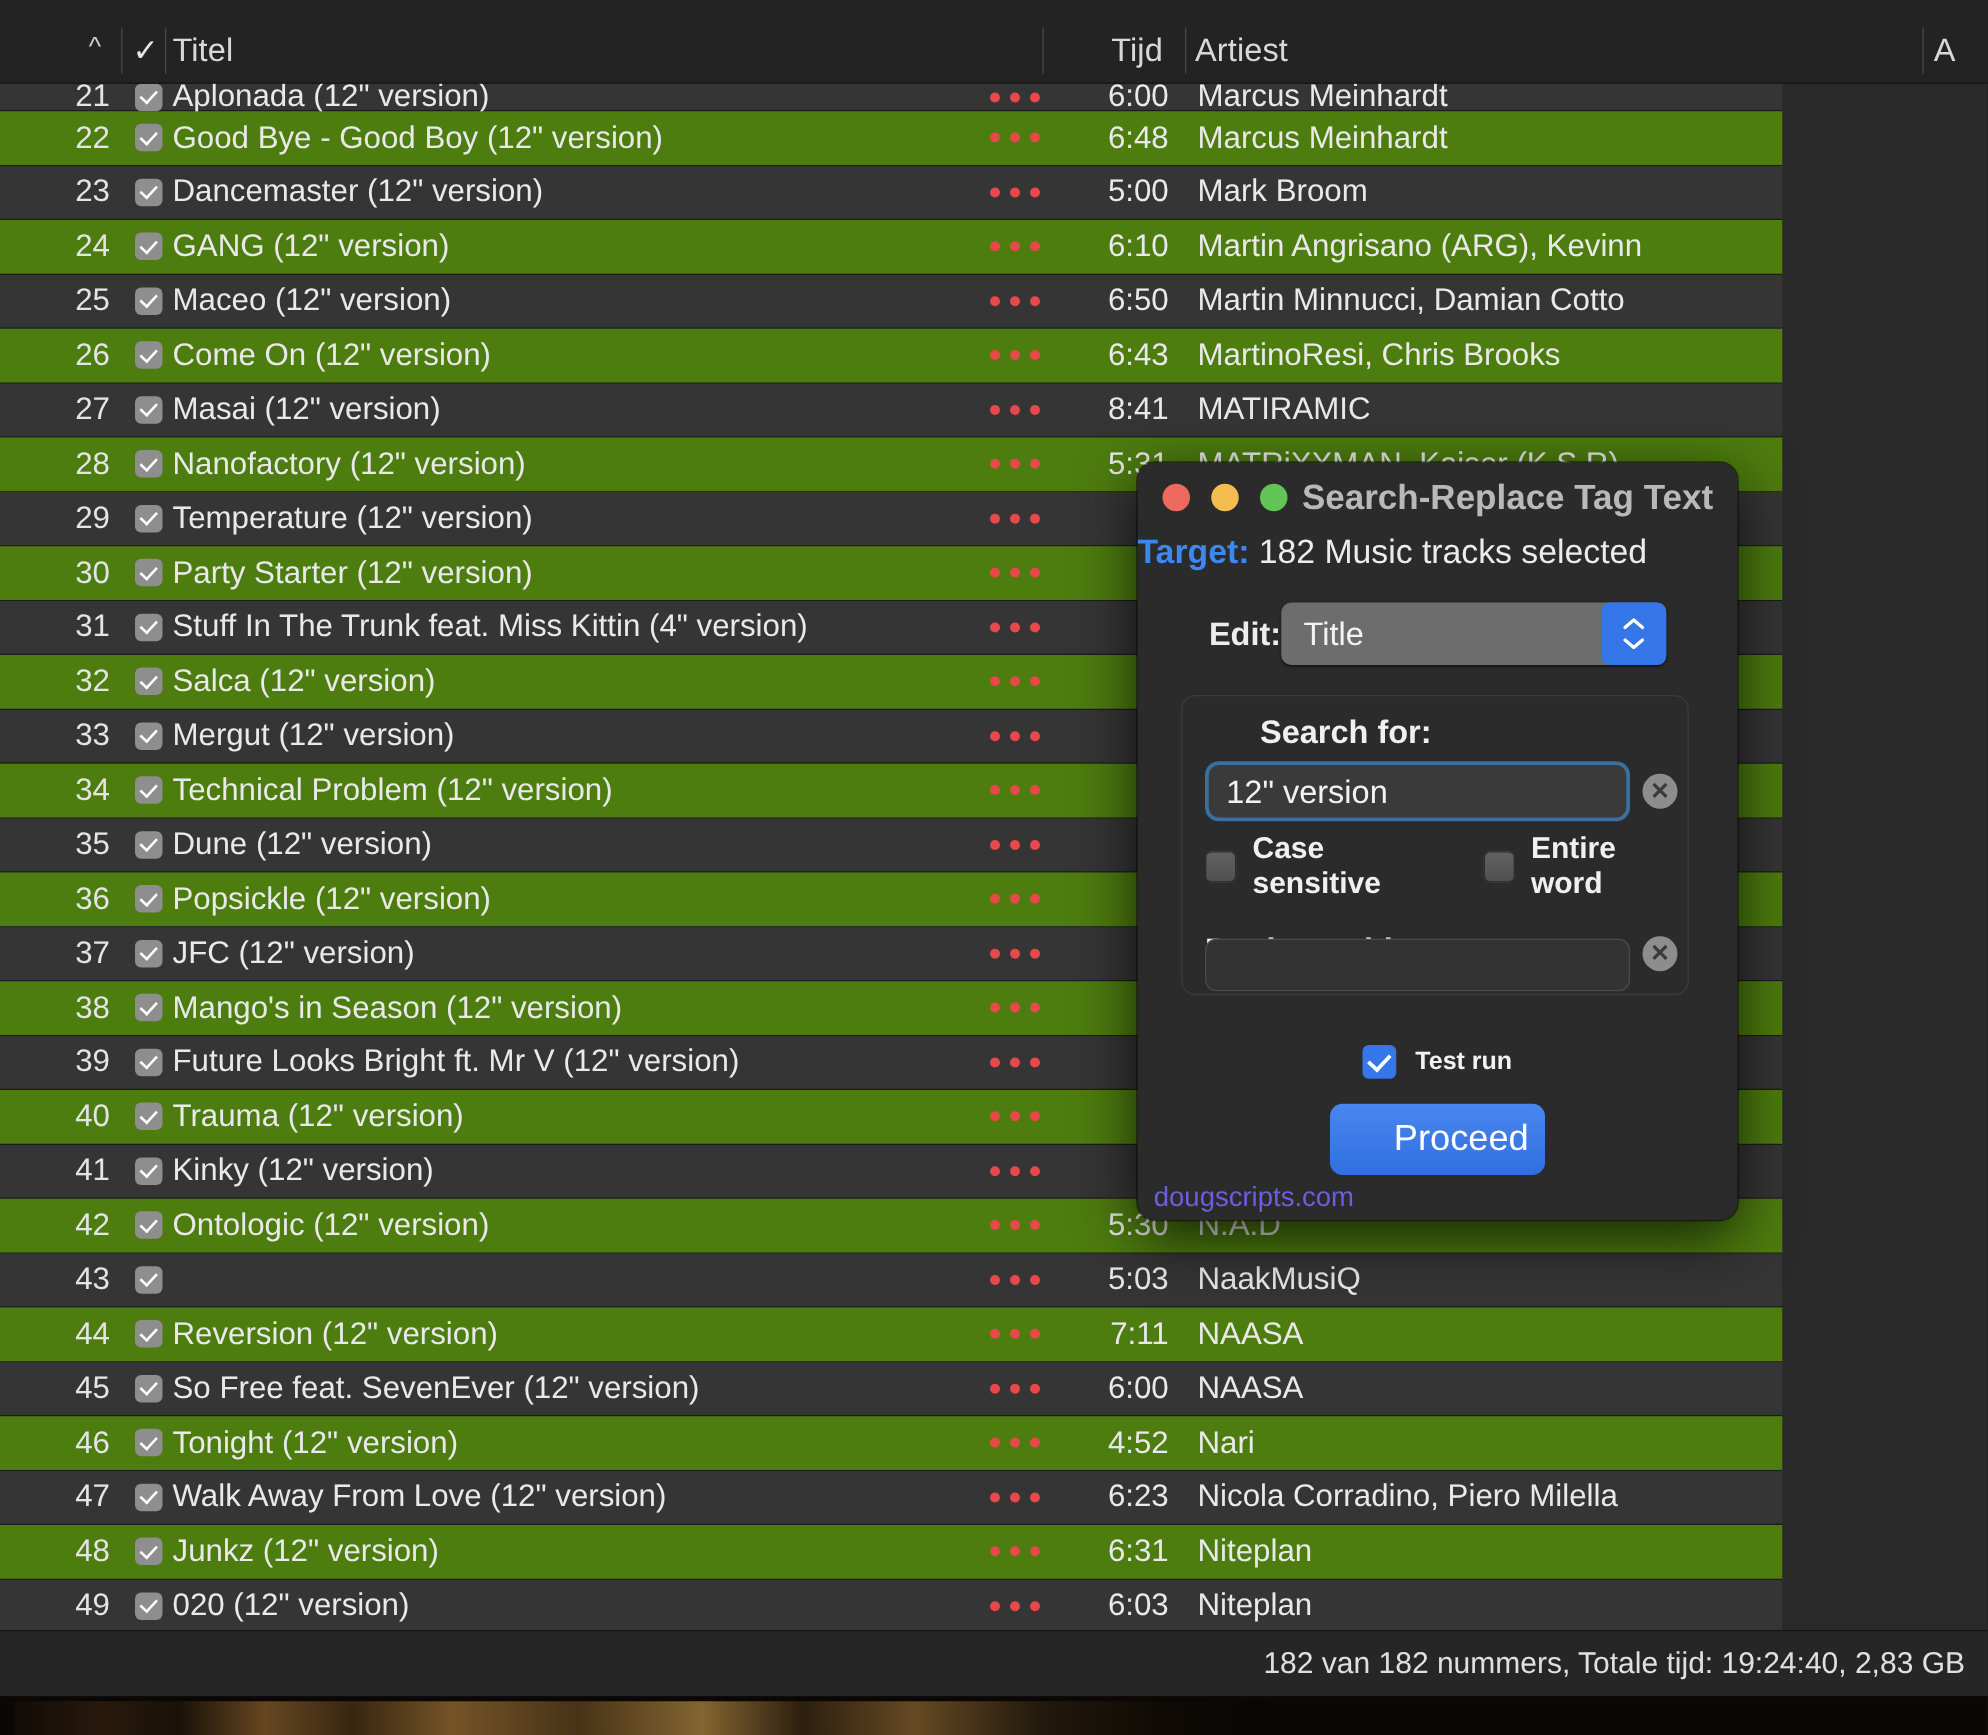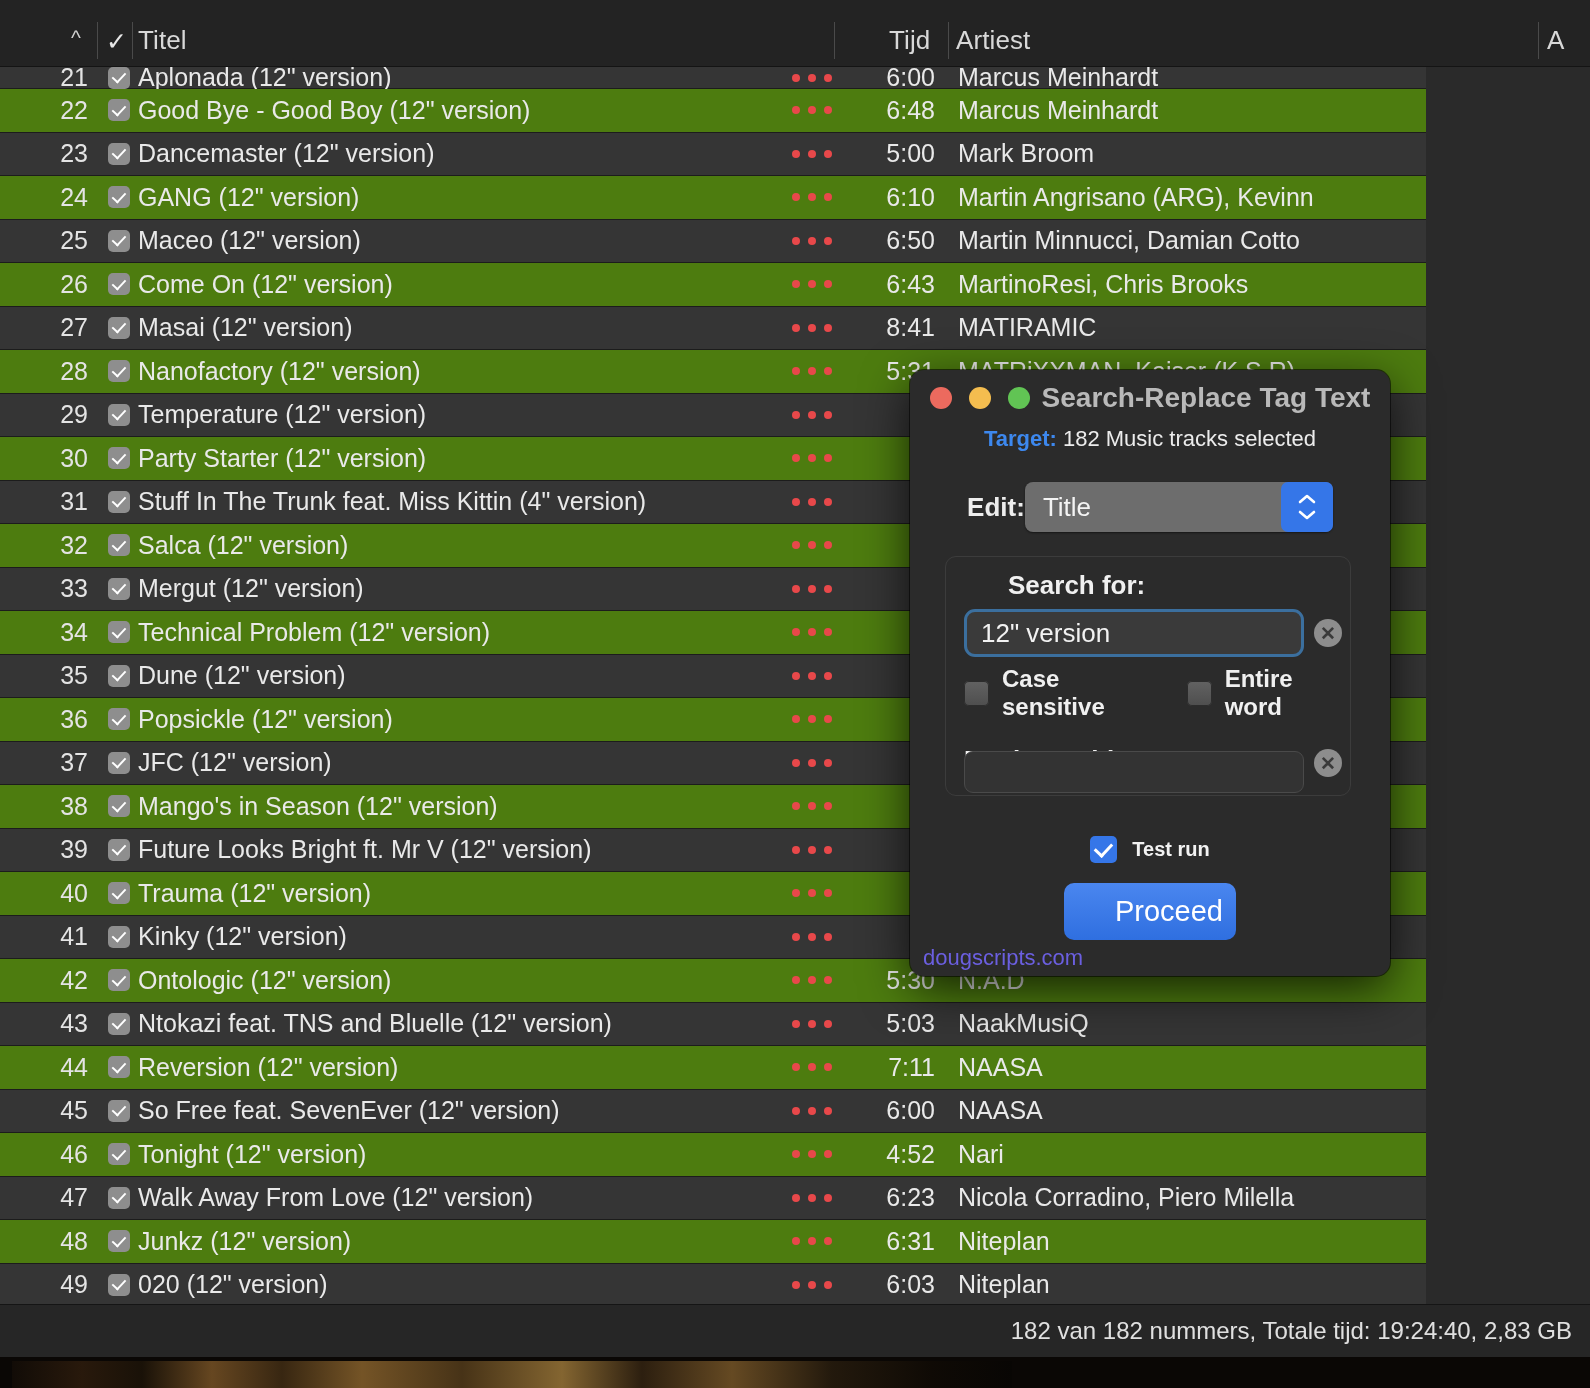--- a/index.html
+++ b/index.html
@@ -196,22 +196,21 @@
     color: #b9b9b9;
     font-size: 28px;
     font-weight: bold;
     white-space: nowrap;
   }
 
   #target-line {
     position: absolute;
     left: 0; top: 56px;
     width: 480px;
-    text-align: center;
-    font-size: 22px;
+    font-size: 27px;
     white-space: nowrap;
   }
   #target-label { color: #3d88ee; font-weight: bold; }
   #target-value { color: #ececec; }
 
   #edit-row {
     position: absolute;
     left: 0; top: 112px;
     width: 480px;
     display: flex;
@@ -776,21 +775,20 @@
         </div>
         <div class="cell c-time">5:30</div>
         <div class="cell c-artist">N.A.D</div>
         <div class="cell c-album">B</div>
       </div>
       <div class="track-row">
         <div class="cell c-num">43</div>
         <div class="cell c-check">
           <span class="chk"></span>
         </div>
-        <div class="cell c-title">Ntokazi feat. TNS and Bluelle (12" version)</div>
         <div class="cell c-dots">
           <span class="dots">
             <i></i>
             <i></i>
             <i></i>
           </span>
         </div>
         <div class="cell c-time">5:03</div>
         <div class="cell c-artist">NaakMusiQ</div>
         <div class="cell c-album">B</div>

